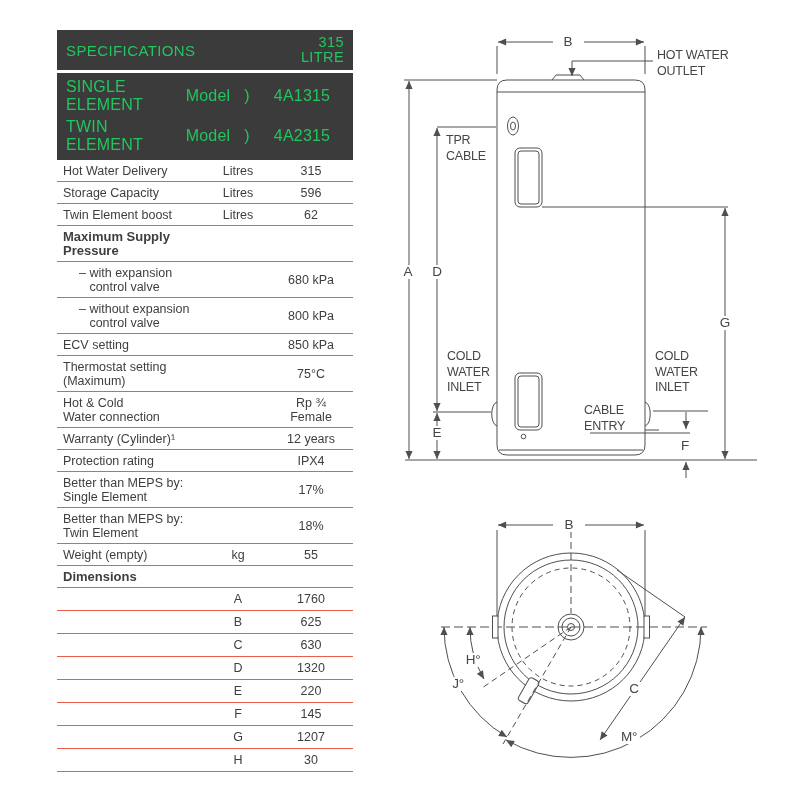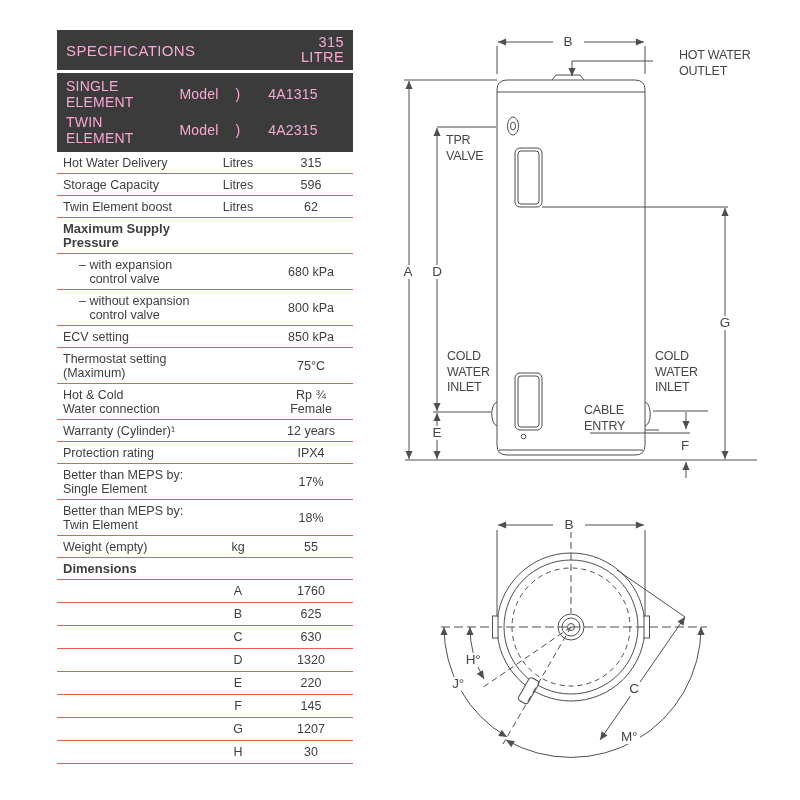--- a/index.html
+++ b/index.html
@@ -2,26 +2,26 @@
 <html><head>
 <meta charset="utf-8">
 <style>
   * { margin:0; padding:0; box-sizing:border-box; }
   html,body { background:#ffffff; }
   body { font-family:"Liberation Sans", sans-serif; color:#3e3e3e; }
   .canvas { position:relative; width:800px; height:800px; background:#fff; overflow:hidden; }
 
   
   .spec { position:absolute; left:57px; top:30px; width:296px; }
-  .band { background:#3b3b3b; color:#f9a8d4; }
+  .band { background:#3b3b3b; color:#22c55e; }
   .band.head { display:flex; justify-content:space-between; align-items:center; padding:5px 9px 5px 9px; min-height:37px; margin-bottom:3px; }
   .band.head .title { font-size:15px; letter-spacing:0.4px; }
   .band.head .cap { font-size:14.5px; text-align:right; white-space:pre-line; line-height:15px; letter-spacing:0.4px; }
   .band.models { padding:3px 0 4px 0; }
-  .mrow { display:grid; grid-template-columns:1fr 52px 26px 84px; align-items:center; padding:2px 18px 2px 9px; font-size:14px; letter-spacing:0.2px; }
+  .mrow { display:grid; grid-template-columns:1fr 52px 26px 84px; align-items:center; padding:2px 9px 2px 9px; font-size:16px; letter-spacing:0.2px; }
   .mrow .mu { text-align:center; }
   .mrow .ms { text-align:center; }
   .mrow .mv { text-align:center; }
 
   .rows { }
   .row { display:grid; grid-template-columns:1fr 62px 84px; align-items:center; border-bottom:1.4px solid #e8604a; padding:3.5px 0 3.5px 0; font-size:12.5px; line-height:14px; min-height:22px; }
   .row .cl { padding-left:6px; white-space:pre-line; }
   .row .cu { text-align:center; white-space:pre-line; }
   .row .cv { text-align:center; white-space:pre-line; }
   .row.section .cl { font-weight:bold; font-size:13px; }
@@ -267,24 +267,24 @@
         <path d="M470,627 A101,101 0 0 0 484,679" marker-start="url(#arw)" marker-end="url(#arw)"></path>
         <path d="M444,627 A127,127 0 0 0 507,737" marker-start="url(#arw)" marker-end="url(#arw)"></path>
         <path d="M701,627 A130,130 0 0 1 506,740" marker-start="url(#arw)" marker-end="url(#arw)"></path>
 
         <path d="M617,570 L685,617"></path>
         <path d="M685,617 L600,740" marker-start="url(#arw)" marker-end="url(#arw)"></path>
       </g>
     </svg>
 
     <div class="dlabel onl" style="left:568px; top:42px;">B</div>
-    <div class="dlabel" style="left:679px; top:48px;">HOT WATER
+    <div class="dlabel" style="left:657px; top:48px;">HOT WATER
 OUTLET</div>
     <div class="dlabel" style="left:446px; top:133px;">TPR
-VALVE</div>
+CABLE</div>
     <div class="dlabel onl" style="left:408px; top:272px;">A</div>
     <div class="dlabel onl" style="left:437px; top:272px;">D</div>
     <div class="dlabel" style="left:447px; top:349px;">COLD
 WATER
 INLET</div>
     <div class="dlabel onl" style="left:437px; top:433px;">E</div>
     <div class="dlabel" style="left:548px; top:403px;margin-left:36px;">CABLE
 ENTRY</div>
     <div class="dlabel onl" style="left:685px; top:446px;">F</div>
     <div class="dlabel onl" style="left:725px; top:323px;">G</div>

